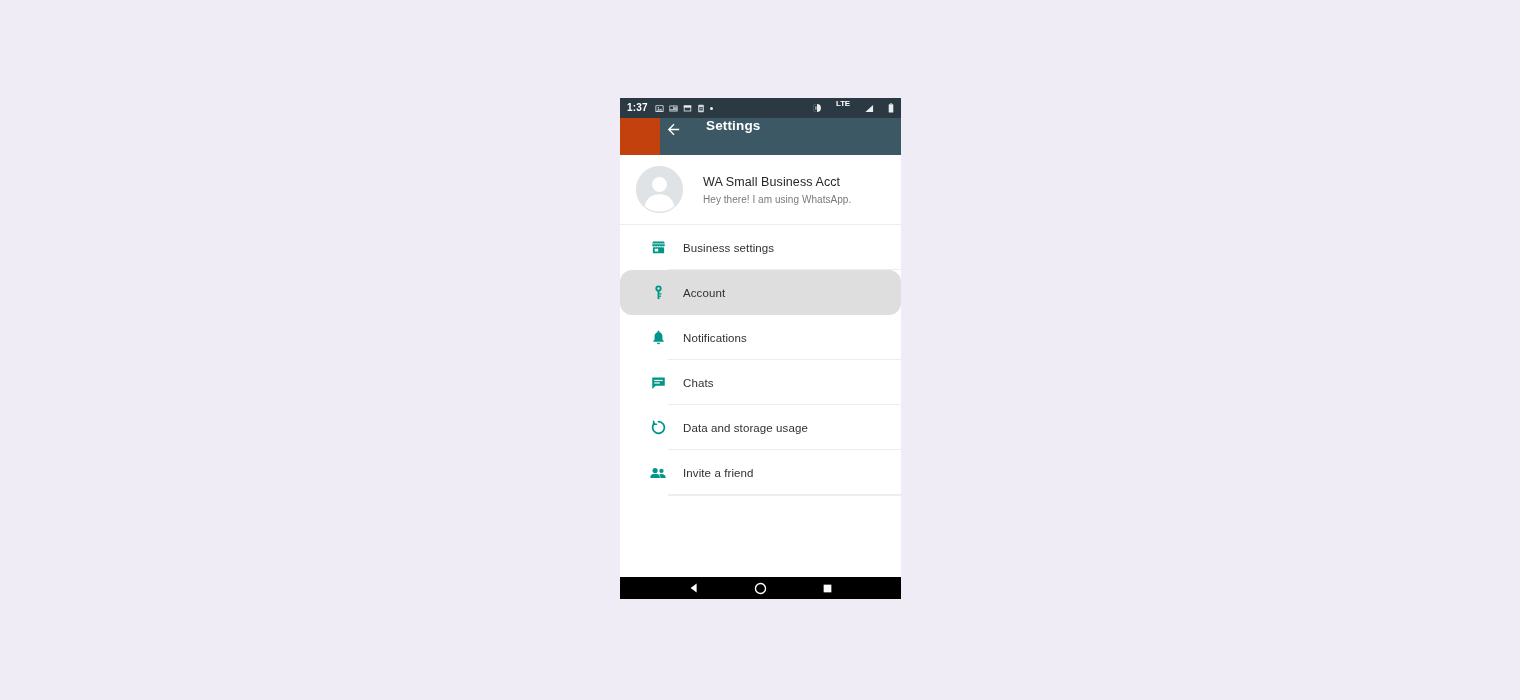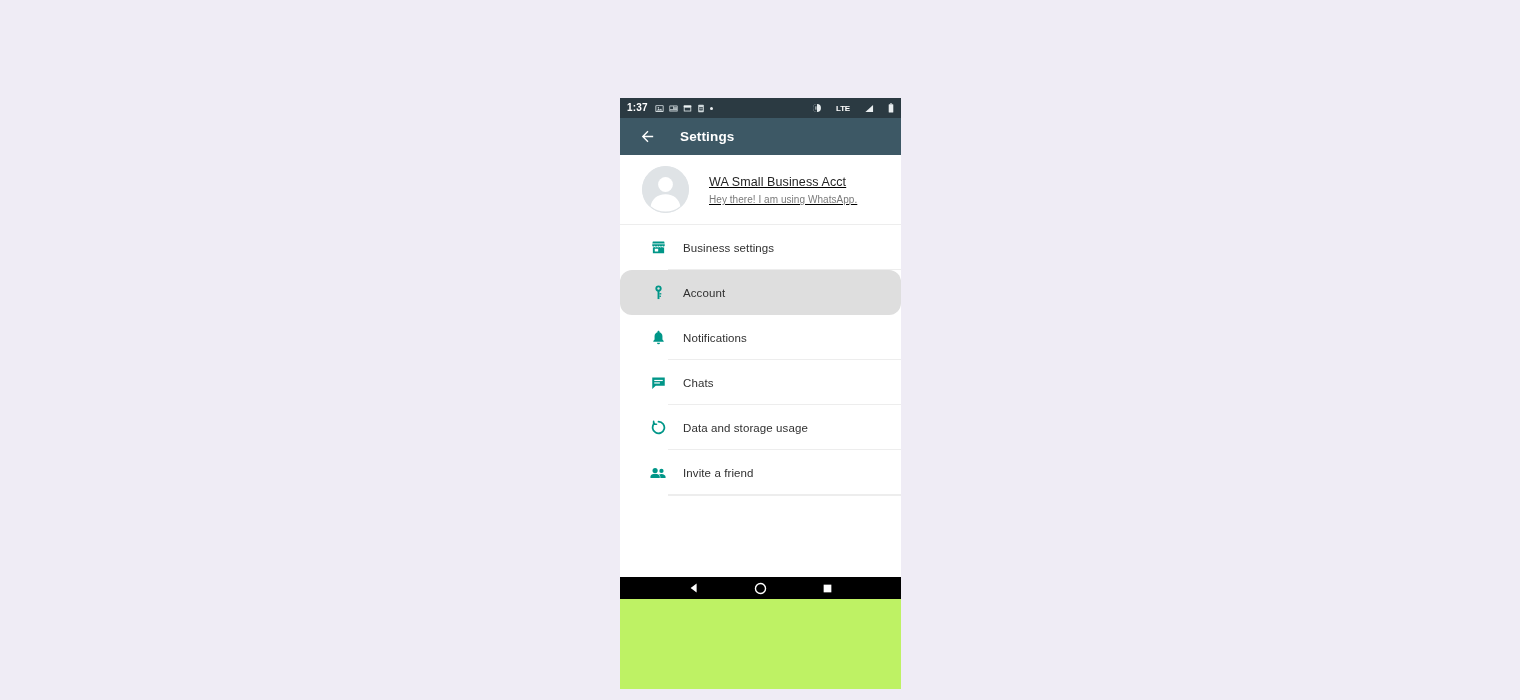--- a/index.html
+++ b/index.html
@@ -15,22 +15,22 @@
     font-family: "Liberation Sans", sans-serif;
     position: relative;
   }
 
   
   #phone {
     position: absolute;
     left: 620px;
     top: 98px;
     width: 281px;
-    height: 591px;
-    background: #bef264;
+    height: 501px;
+    background: #c2410c;
     overflow: hidden;
   }
 
   
   .status-bar {
     height: 20px;
     background: #2b3a42;
     display: flex;
     align-items: center;
     padding: 0 7px;
@@ -44,42 +44,41 @@
     margin-right: 7px;
   }
   .status-left-icons {
     display: flex;
     align-items: center;
     gap: 5px;
     flex: 1;
   }
   .status-right {
     display: flex;
-    align-items: center;
     gap: 14px;
   }
   .lte-text {
     font-size: 8px;
     font-weight: bold;
     letter-spacing: -.2px;
   }
   .sb-ico { display: block; }
   .dot-ico {
     width: 3px; height: 3px;
     border-radius: 50%;
     background: #e9eef0;
   }
 
   
   .app-bar {
     height: 37px;
     background: #3d5865;
     display: flex;
-    align-items: center;
-    padding-left: 16px;
+    padding-left: 2px;
+    margin-left: 40px;
   }
   .back-btn {
     width: 22px; height: 22px;
     display: flex;
     align-items: center;
     justify-content: center;
     cursor: pointer;
   }
   .app-title {
     color: #ffffff;
@@ -94,25 +93,24 @@
     height: 422px;
     background: #ffffff;
     overflow: hidden;
   }
 
   
   .profile-row {
     height: 70px;
     display: flex;
     align-items: center;
-    padding-left: 22px;
+    padding-left: 16px;
     background: #ffffff;
     cursor: pointer;
     border-bottom: 1px solid #ededed;
-    text-decoration: underline;
   }
   .avatar {
     width: 47px; height: 47px;
     border-radius: 50%;
     background: #dfe3e6;
     flex: 0 0 auto;
     overflow: hidden;
     position: relative;
   }
   .profile-text { margin-left: 20px; }

